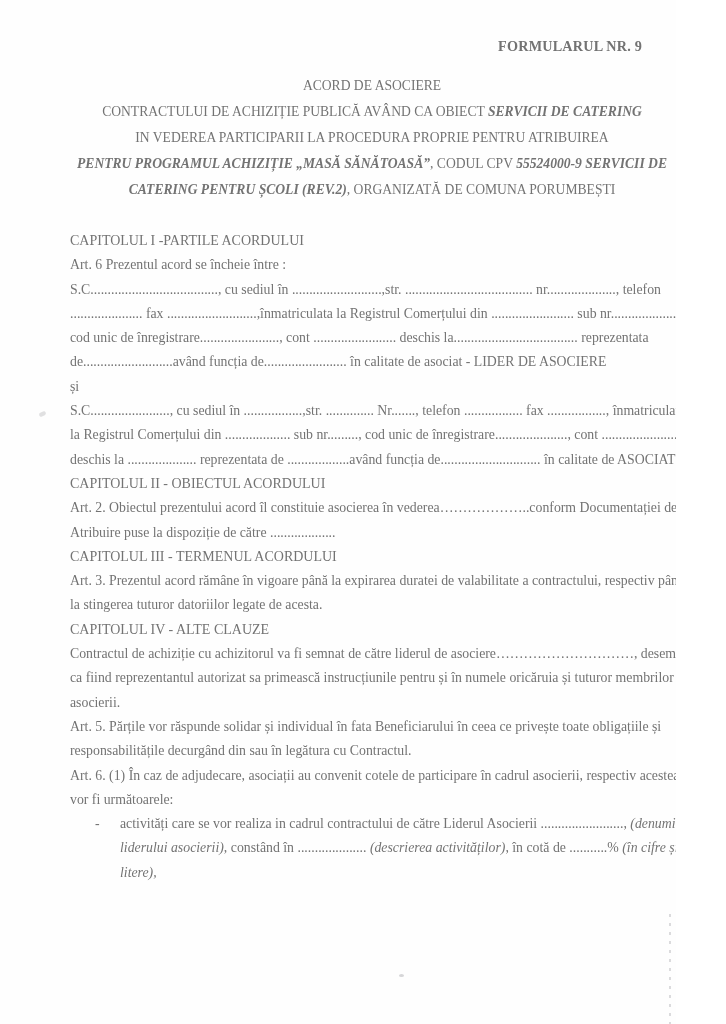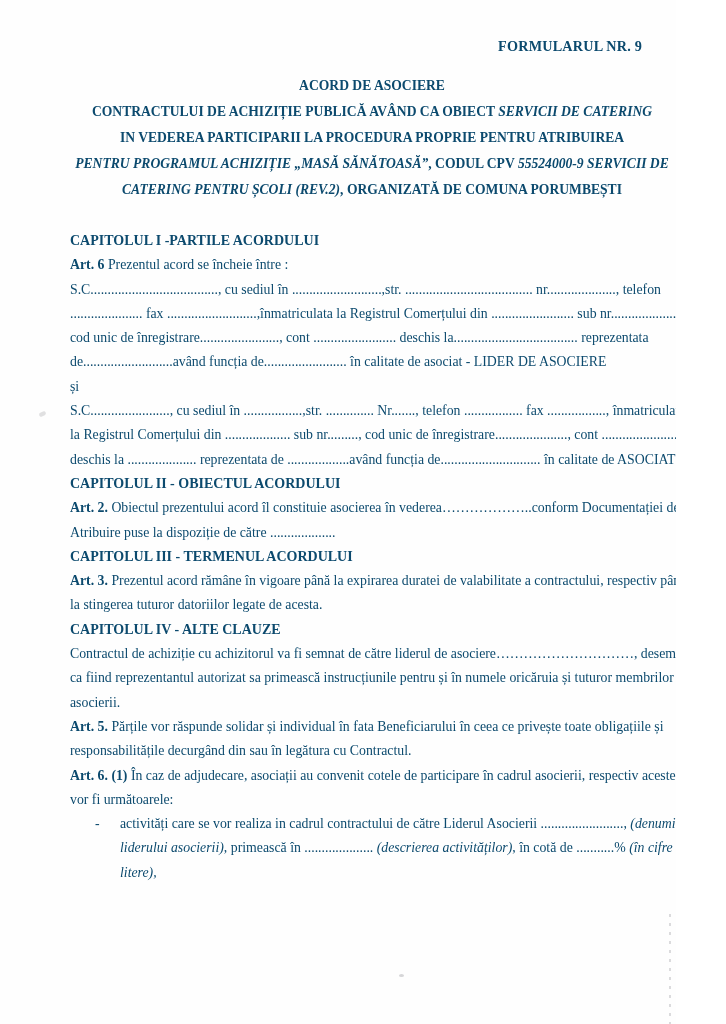--- a/index.html
+++ b/index.html
@@ -2,21 +2,21 @@
 <html><head>
 <meta charset="utf-8">
 <style>
   * { margin: 0; padding: 0; box-sizing: border-box; }
   html, body { background: #ffffff; }
   .page {
     position: relative;
     width: 676px;
     height: 1024px;
     background: #fefefe;
-    color: #0c4a6e;
+    color: #737373;
     font-family: "Liberation Serif", "DejaVu Serif", serif;
     overflow: hidden;
   }
   .form-number {
     position: absolute;
     top: 38px;
     right: 34px;
     font-weight: bold;
     font-size: 14.2px;
     letter-spacing: 0.2px;
@@ -36,21 +36,21 @@
     position: absolute;
     top: 229px;
     left: 70px;
     width: 624px;
     font-size: 13.8px;
     line-height: 24.3px;
     text-align: left;
   }
   .heading { font-weight: bold; font-size: 14px; }
   .para { font-weight: normal; }
-  .b  { font-weight: bold; }
+  .b  { font-weight: normal; }
   .bi { font-weight: bold; font-style: italic; }
   .i  { font-style: italic; }
   .bullet { display: flex; padding-left: 25px; }
   .bullet .marker { flex: 0 0 25px; }
   .bullet .bullet-text { flex: 1 1 auto; }
   
   .artifact-left {
     position: absolute;
     left: 39px; top: 412px;
     width: 7px; height: 4px;
@@ -98,20 +98,20 @@
       <p class="heading"><span class="b">CAPITOLUL II - OBIECTUL ACORDULUI</span></p>
       <p class="para"><span class="b">Art. 2.</span><span> Obiectul prezentului acord îl constituie asocierea în vederea………………..conform Documentației de Atribuire puse la dispoziție de către ...................</span></p>
       <p class="heading"><span class="b">CAPITOLUL III - TERMENUL ACORDULUI</span></p>
       <p class="para"><span class="b">Art. 3.</span><span> Prezentul acord rămâne în vigoare până la expirarea duratei de valabilitate a contractului, respectiv până la stingerea tuturor datoriilor legate de acesta.</span></p>
       <p class="heading"><span class="b">CAPITOLUL IV - ALTE CLAUZE</span></p>
       <p class="para"><span>Contractul de achiziție cu achizitorul va fi semnat de către liderul de asociere…………………………, desemnat ca fiind reprezentantul autorizat sa primească instrucțiunile pentru și în numele oricăruia și tuturor membrilor asocierii.</span></p>
       <p class="para"><span class="b">Art. 5.</span><span> Părțile vor răspunde solidar și individual în fata Beneficiarului în ceea ce privește toate obligațiile și responsabilitățile decurgând din sau în legătura cu Contractul.</span></p>
       <p class="para"><span class="b">Art. 6. (1)</span><span> În caz de adjudecare, asociații au convenit cotele de participare în cadrul asocierii, respectiv acestea vor fi următoarele:</span></p>
       <div class="bullet">
         <span class="marker">-</span>
-        <span class="bullet-text"><span>activități care se vor realiza in cadrul contractului de către Liderul Asocierii ........................, </span><span class="i">(denumirea liderului asocierii)</span><span>, primească în .................... </span><span class="i">(descrierea activităților)</span><span>, în cotă de ...........% </span><span class="i">(în cifre și litere),</span></span>
+        <span class="bullet-text"><span>activități care se vor realiza in cadrul contractului de către Liderul Asocierii ........................, </span><span class="i">(denumirea liderului asocierii)</span><span>, constând în .................... </span><span class="i">(descrierea activităților)</span><span>, în cotă de ...........% </span><span class="i">(în cifre și litere),</span></span>
       </div>
     </div>
 
   <div class="artifact-left"></div>
   <div class="artifact-right"></div>
   <div class="artifact-dot"></div>
 </div>
 
 </body></html>

